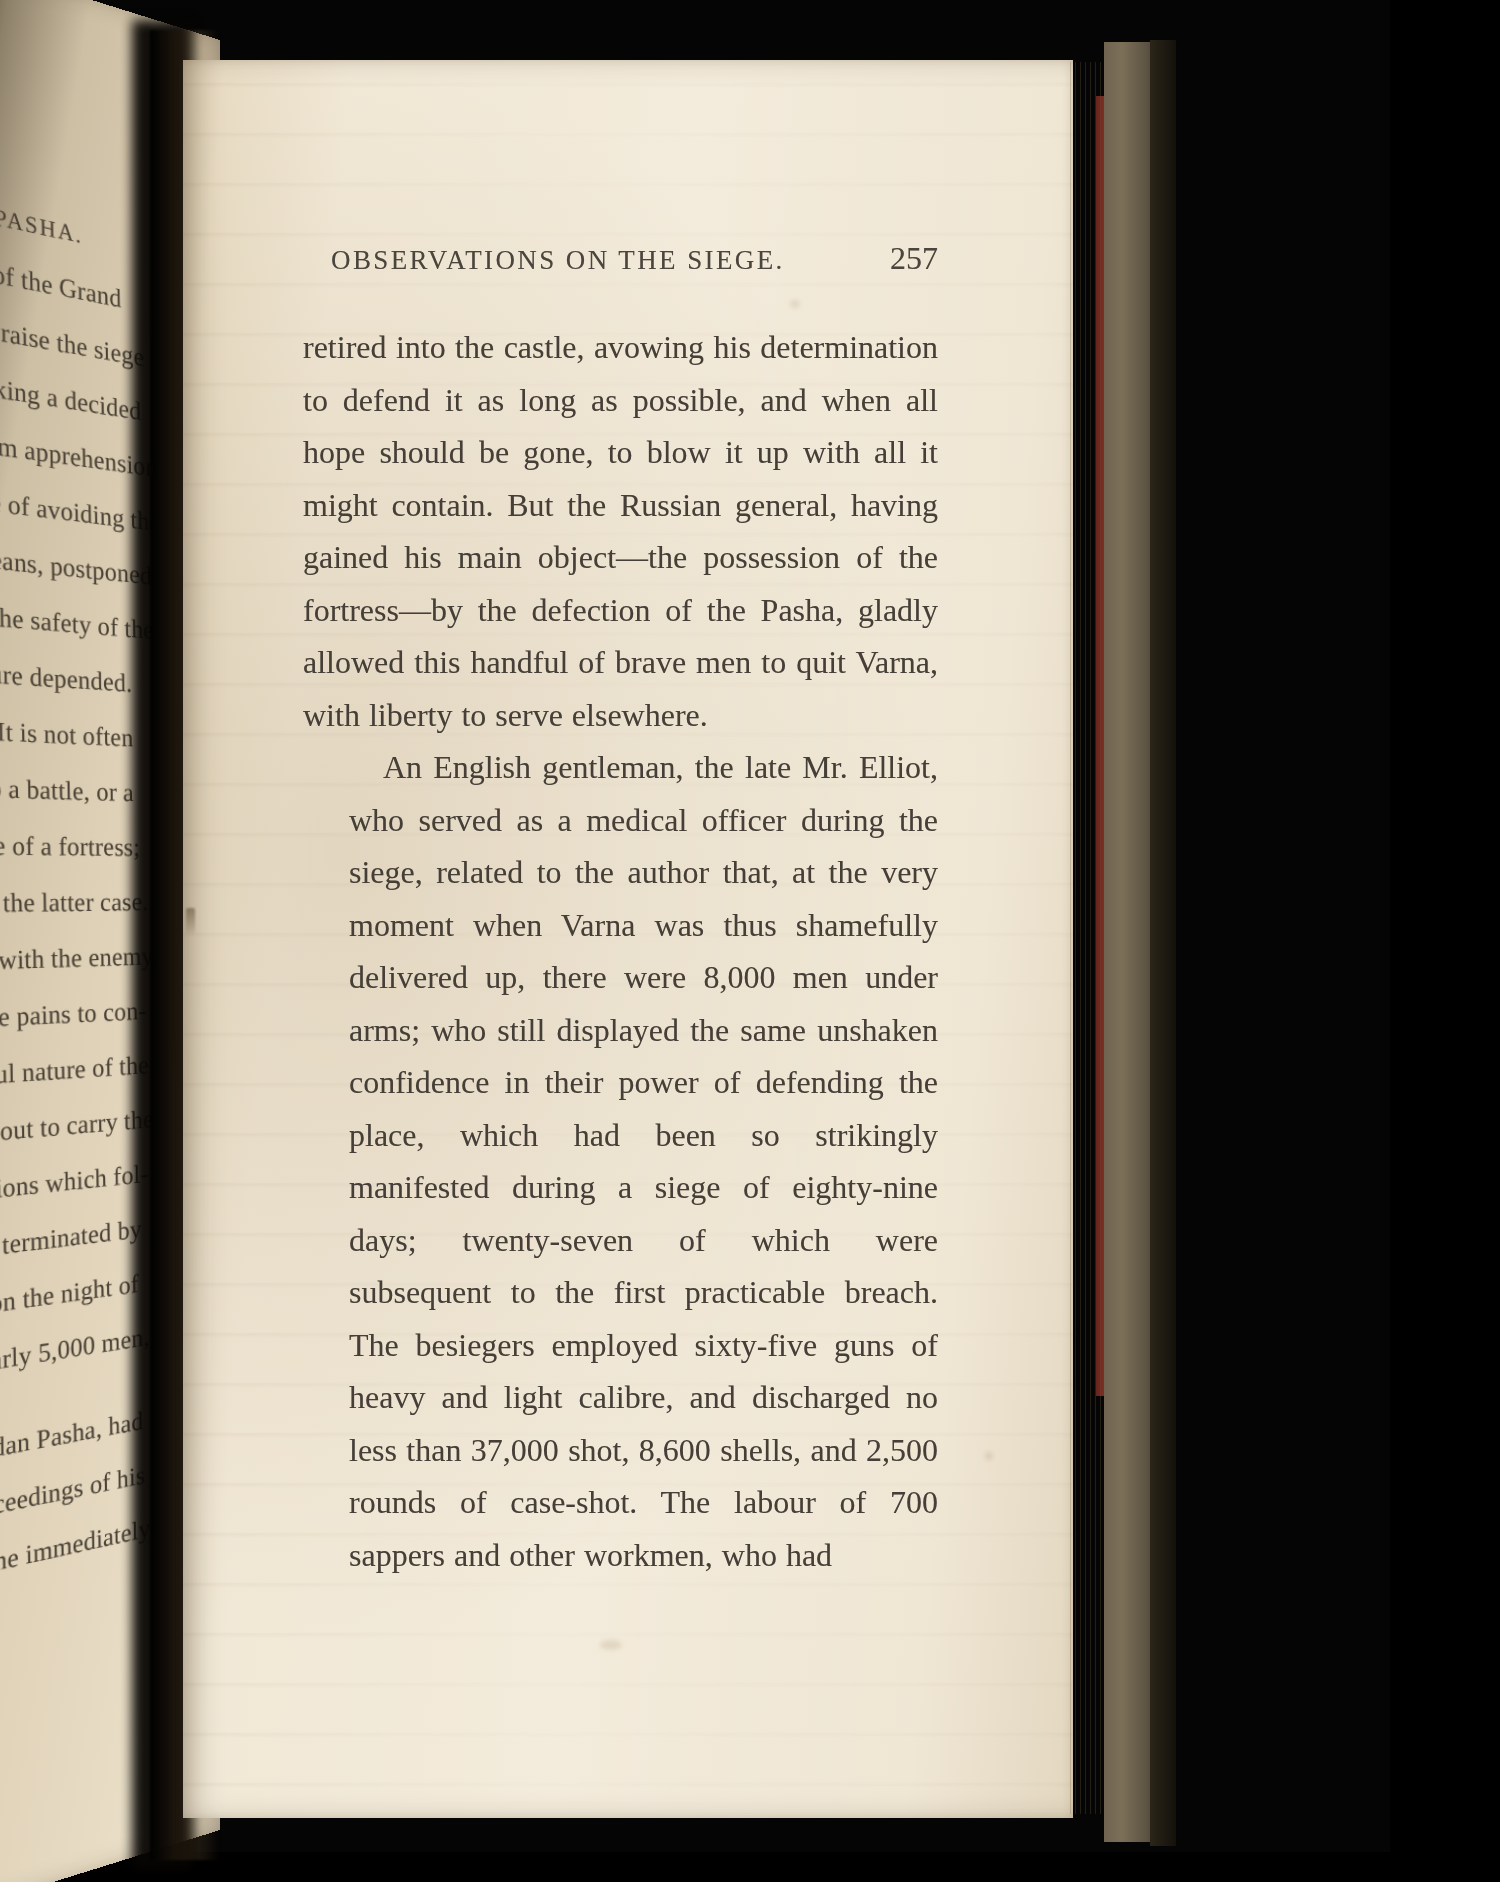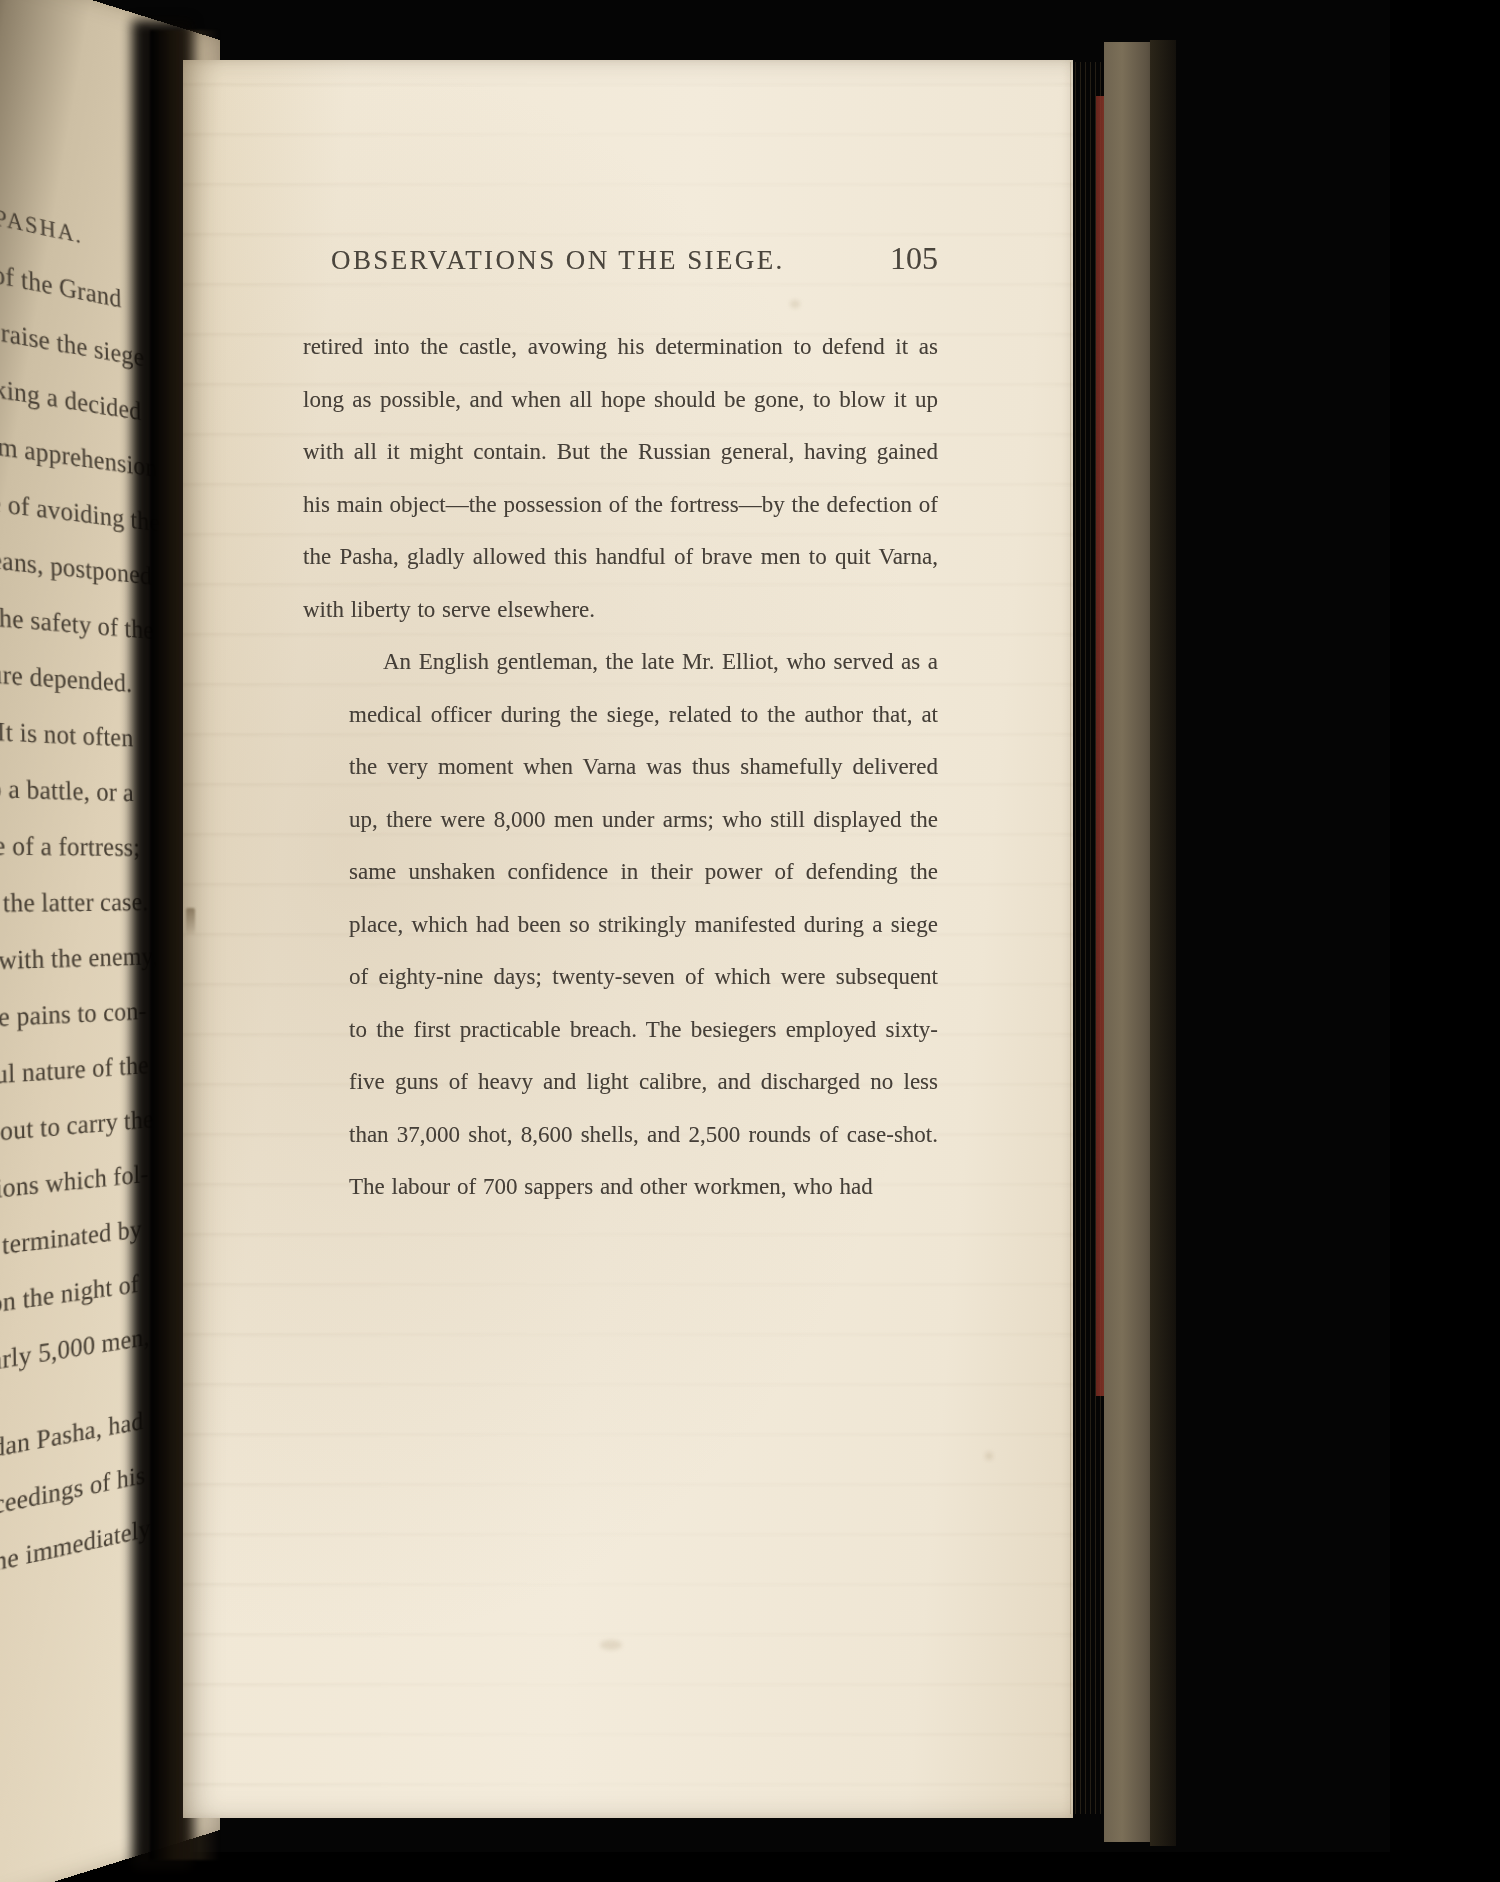--- a/index.html
+++ b/index.html
@@ -194,21 +194,21 @@
     padding-left: 28px;
   }
   .running-head .rh-title { white-space: nowrap; text-align: center; }
   .running-head .rh-page {
     font-variant: normal;
     font-size: 32px;
     letter-spacing: 0;
     padding-left: 26px;
   }
   .para {
-    font-size: 23px;
+    font-size: 32px;
     line-height: 52.5px;
     text-align: justify;
     text-align-last: left;
     color: #453f38;
     margin: 0;
     word-spacing: 1px;
   }
   .para + .para { margin-top: 0px; }
   .para.indent { text-indent: 34px; margin-left: 46px; }
 
@@ -275,21 +275,21 @@
 
   <div class="gutter-dark"></div>
   <div class="gutter"></div>
 
   <div class="recto">
     <div class="showthrough"></div>
 
     <div class="page-body">
       <div class="running-head">
         <span class="rh-title">OBSERVATIONS ON THE SIEGE.</span>
-        <span class="rh-page">105</span>
+        <span class="rh-page">257</span>
       </div>
 
       <p class="para">retired into the castle, avowing his determination to defend it as long as possible, and when all hope should be gone, to blow it up with all it might contain. But the Russian general, having gained his main object—the possession of the fortress—by the defection of the Pasha, gladly allowed this handful of brave men to quit Varna, with liberty to serve elsewhere.</p>
       <p class="para indent">An English gentleman, the late Mr. Elliot, who served as a medical officer during the siege, related to the author that, at the very moment when Varna was thus shamefully delivered up, there were 8,000 men under arms; who still displayed the same unshaken confidence in their power of defending the place, which had been so strikingly manifested during a siege of eighty-nine days; twenty-seven of which were subsequent to the first practicable breach. The besiegers employed sixty-five guns of heavy and light calibre, and discharged no less than 37,000 shot, 8,600 shells, and 2,500 rounds of case-shot. The labour of 700 sappers and other workmen, who had</p>
     </div>
   </div>
 
   <div class="notch"></div>
 
   <div class="blemish" style="left:790px;top:300px;width:10px;height:8px;"></div>

